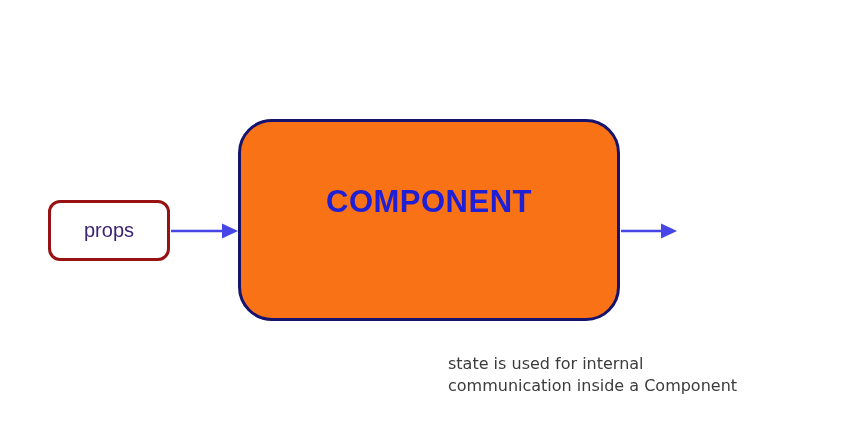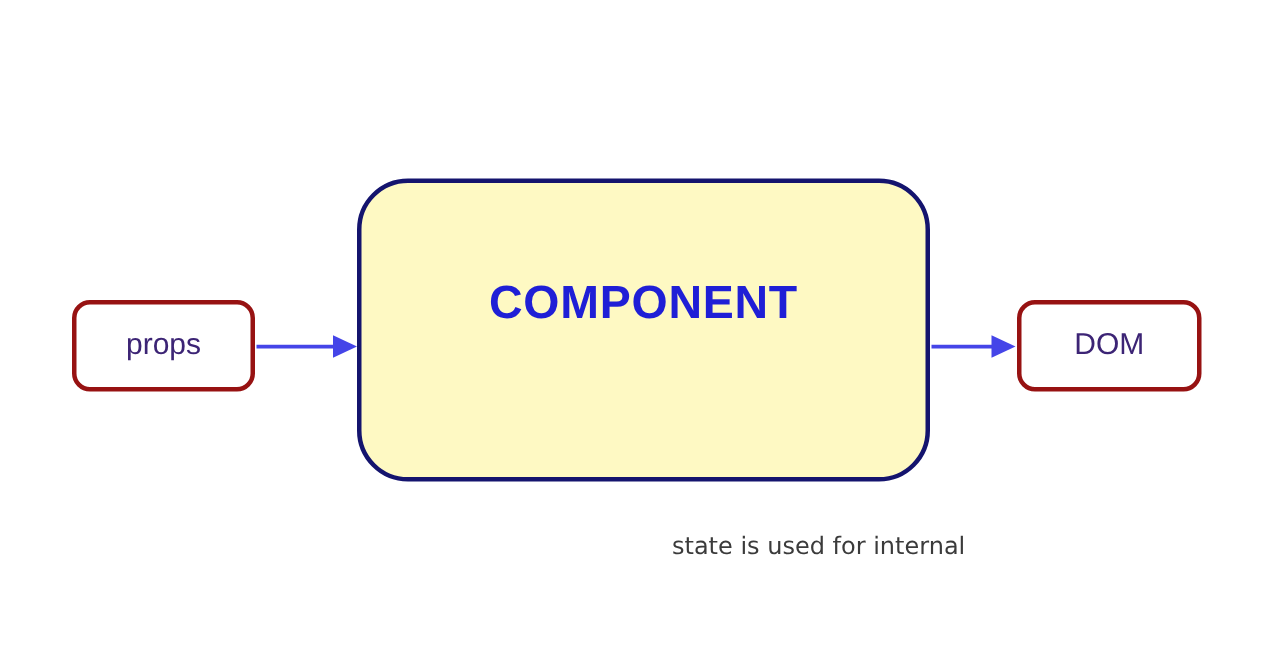--- a/index.html
+++ b/index.html
@@ -39,21 +39,21 @@
   .dom-box   { left: 678px; top: 200px; width: 123px; height: 61px; }
   .state-box { left: 377px; top: 240px; width: 106px; height: 51px; }
 
   .component-box {
     position: absolute;
     left: 238px; top: 119px;
     width: 382px; height: 202px;
     box-sizing: border-box;
     border: 3px solid var(--c-component-border, #14146e);
     border-radius: 34px;
-    background: #fef9c3;
+    background: #f97316;
   }
   .component-title {
     position: absolute;
     left: 0; top: 62px;
     width: 100%;
     text-align: center;
     font-size: 31px;
     font-weight: bold;
     letter-spacing: 0.5px;
     color: var(--c-component-text, #1f1fd6);
@@ -87,21 +87,19 @@
 
   <div class="small-box props-box">
     <span>props</span>
   </div>
 
   <div class="component-box">
     <div class="component-title">COMPONENT</div>
   </div>
 
 
-  <div class="small-box dom-box">
-    <span>DOM</span>
-  </div>
 
   <div class="caption">
     <div>state is used for internal</div>
+    <div>communication inside a Component</div>
   </div>
 
 </div>
 
 </body></html>

